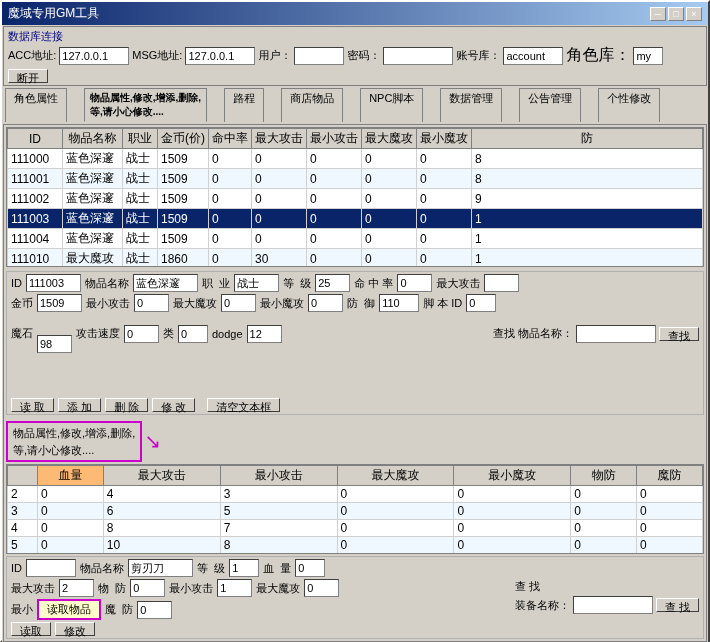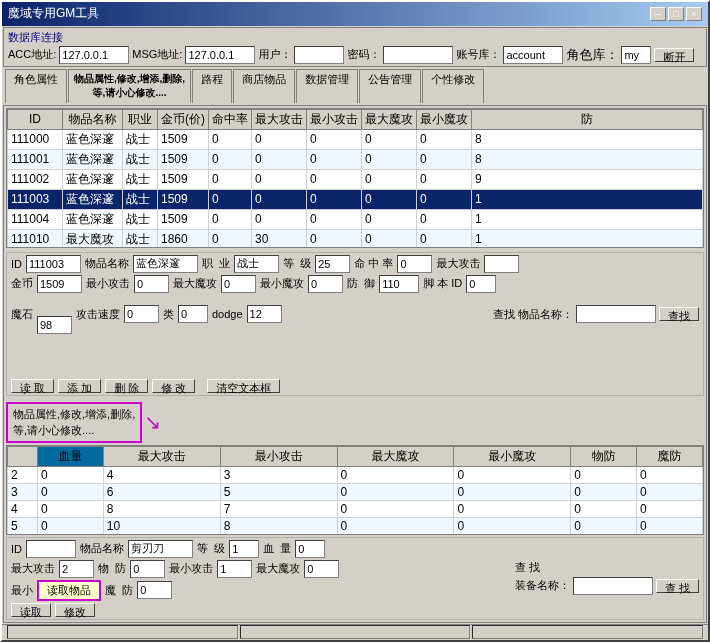--- a/index.html
+++ b/index.html
@@ -48,31 +48,32 @@
         <span style="font-size:11px;">ACC地址:</span>
         <input class="field-input" style="width: 70px;" value="127.0.0.1">
         <span style="font-size:11px;">MSG地址:</span>
         <input class="field-input" style="width: 70px;" value="127.0.0.1">
         <span style="font-size:11px;">用户：</span>
         <input class="field-input" style="width: 50px;" value="">
         <span style="font-size:11px;">密码：</span>
         <input class="field-input" style="width: 70px;" type="password" value="">
         <span style="font-size:11px;">账号库：</span>
         <input class="field-input" style="width: 60px;" value="account">
-        <span style="font-size:13px;">角色库：</span>
+        <span style="font-size:16px;">角色库：</span>
         <input class="field-input" style="width: 30px;" value="my">
         <button class="btn">断开</button>
       </div>
     </div>
 
-    <div style="display:flex; gap:0; padding:0 2px;text-align:center;">
+    <div style="display:flex; gap:16px; padding:0 2px;">
       <div class="tab">角色属性</div>
       <div class="tab active" style="border:1px solid #808080; border-bottom:1px solid #d4d0c8; background:#d4d0c8; font-size:10px; padding:2px 5px;">物品属性,修改,增添,删除,<br>等,请小心修改....</div>
       <div class="tab">路程</div>
       <div class="tab">商店物品</div>
+      <div class="tab">NPC脚本</div>
       <div class="tab">数据管理</div>
       <div class="tab">公告管理</div>
       <div class="tab">个性修改</div>
     </div>
 
     <div style="border:1px solid #808080; background:#d4d0c8; padding:2px; flex:1; display:flex; flex-direction:column; gap:4px; overflow:hidden;">
 
       <div style="height:140px; overflow:hidden; border:1px solid #808080; background:white;">
         <table style="width:100%; border-collapse:collapse; font-size:11px;">
           <thead>
@@ -227,21 +228,21 @@
             物品属性,修改,增添,删除,<br>等,请小心修改....
           </div>
           <div style="color:#cc00cc; font-size:20px; margin-top:8px;">↘</div>
         </div>
 
         <div style="height:90px; overflow:hidden; border:1px solid #808080; background:white;">
           <table style="width:100%; border-collapse:collapse; font-size:11px;">
             <thead>
               <tr>
                 <th style="background:#d4d0c8; border:1px solid #808080; padding:1px 3px; width:30px;"></th>
-                <th style="background:#0369a1; border:1px solid #808080; padding:1px 3px;">血量</th>
+                <th style="background:#fdba74; border:1px solid #808080; padding:1px 3px;">血量</th>
                 <th style="background:#d4d0c8; border:1px solid #808080; padding:1px 3px;">最大攻击</th>
                 <th style="background:#d4d0c8; border:1px solid #808080; padding:1px 3px;">最小攻击</th>
                 <th style="background:#d4d0c8; border:1px solid #808080; padding:1px 3px;">最大魔攻</th>
                 <th style="background:#d4d0c8; border:1px solid #808080; padding:1px 3px;">最小魔攻</th>
                 <th style="background:#d4d0c8; border:1px solid #808080; padding:1px 3px;">物防</th>
                 <th style="background:#d4d0c8; border:1px solid #808080; padding:1px 3px;">魔防</th>
               </tr>
             </thead>
             <tbody id="lower-tbody">
             <tr>

